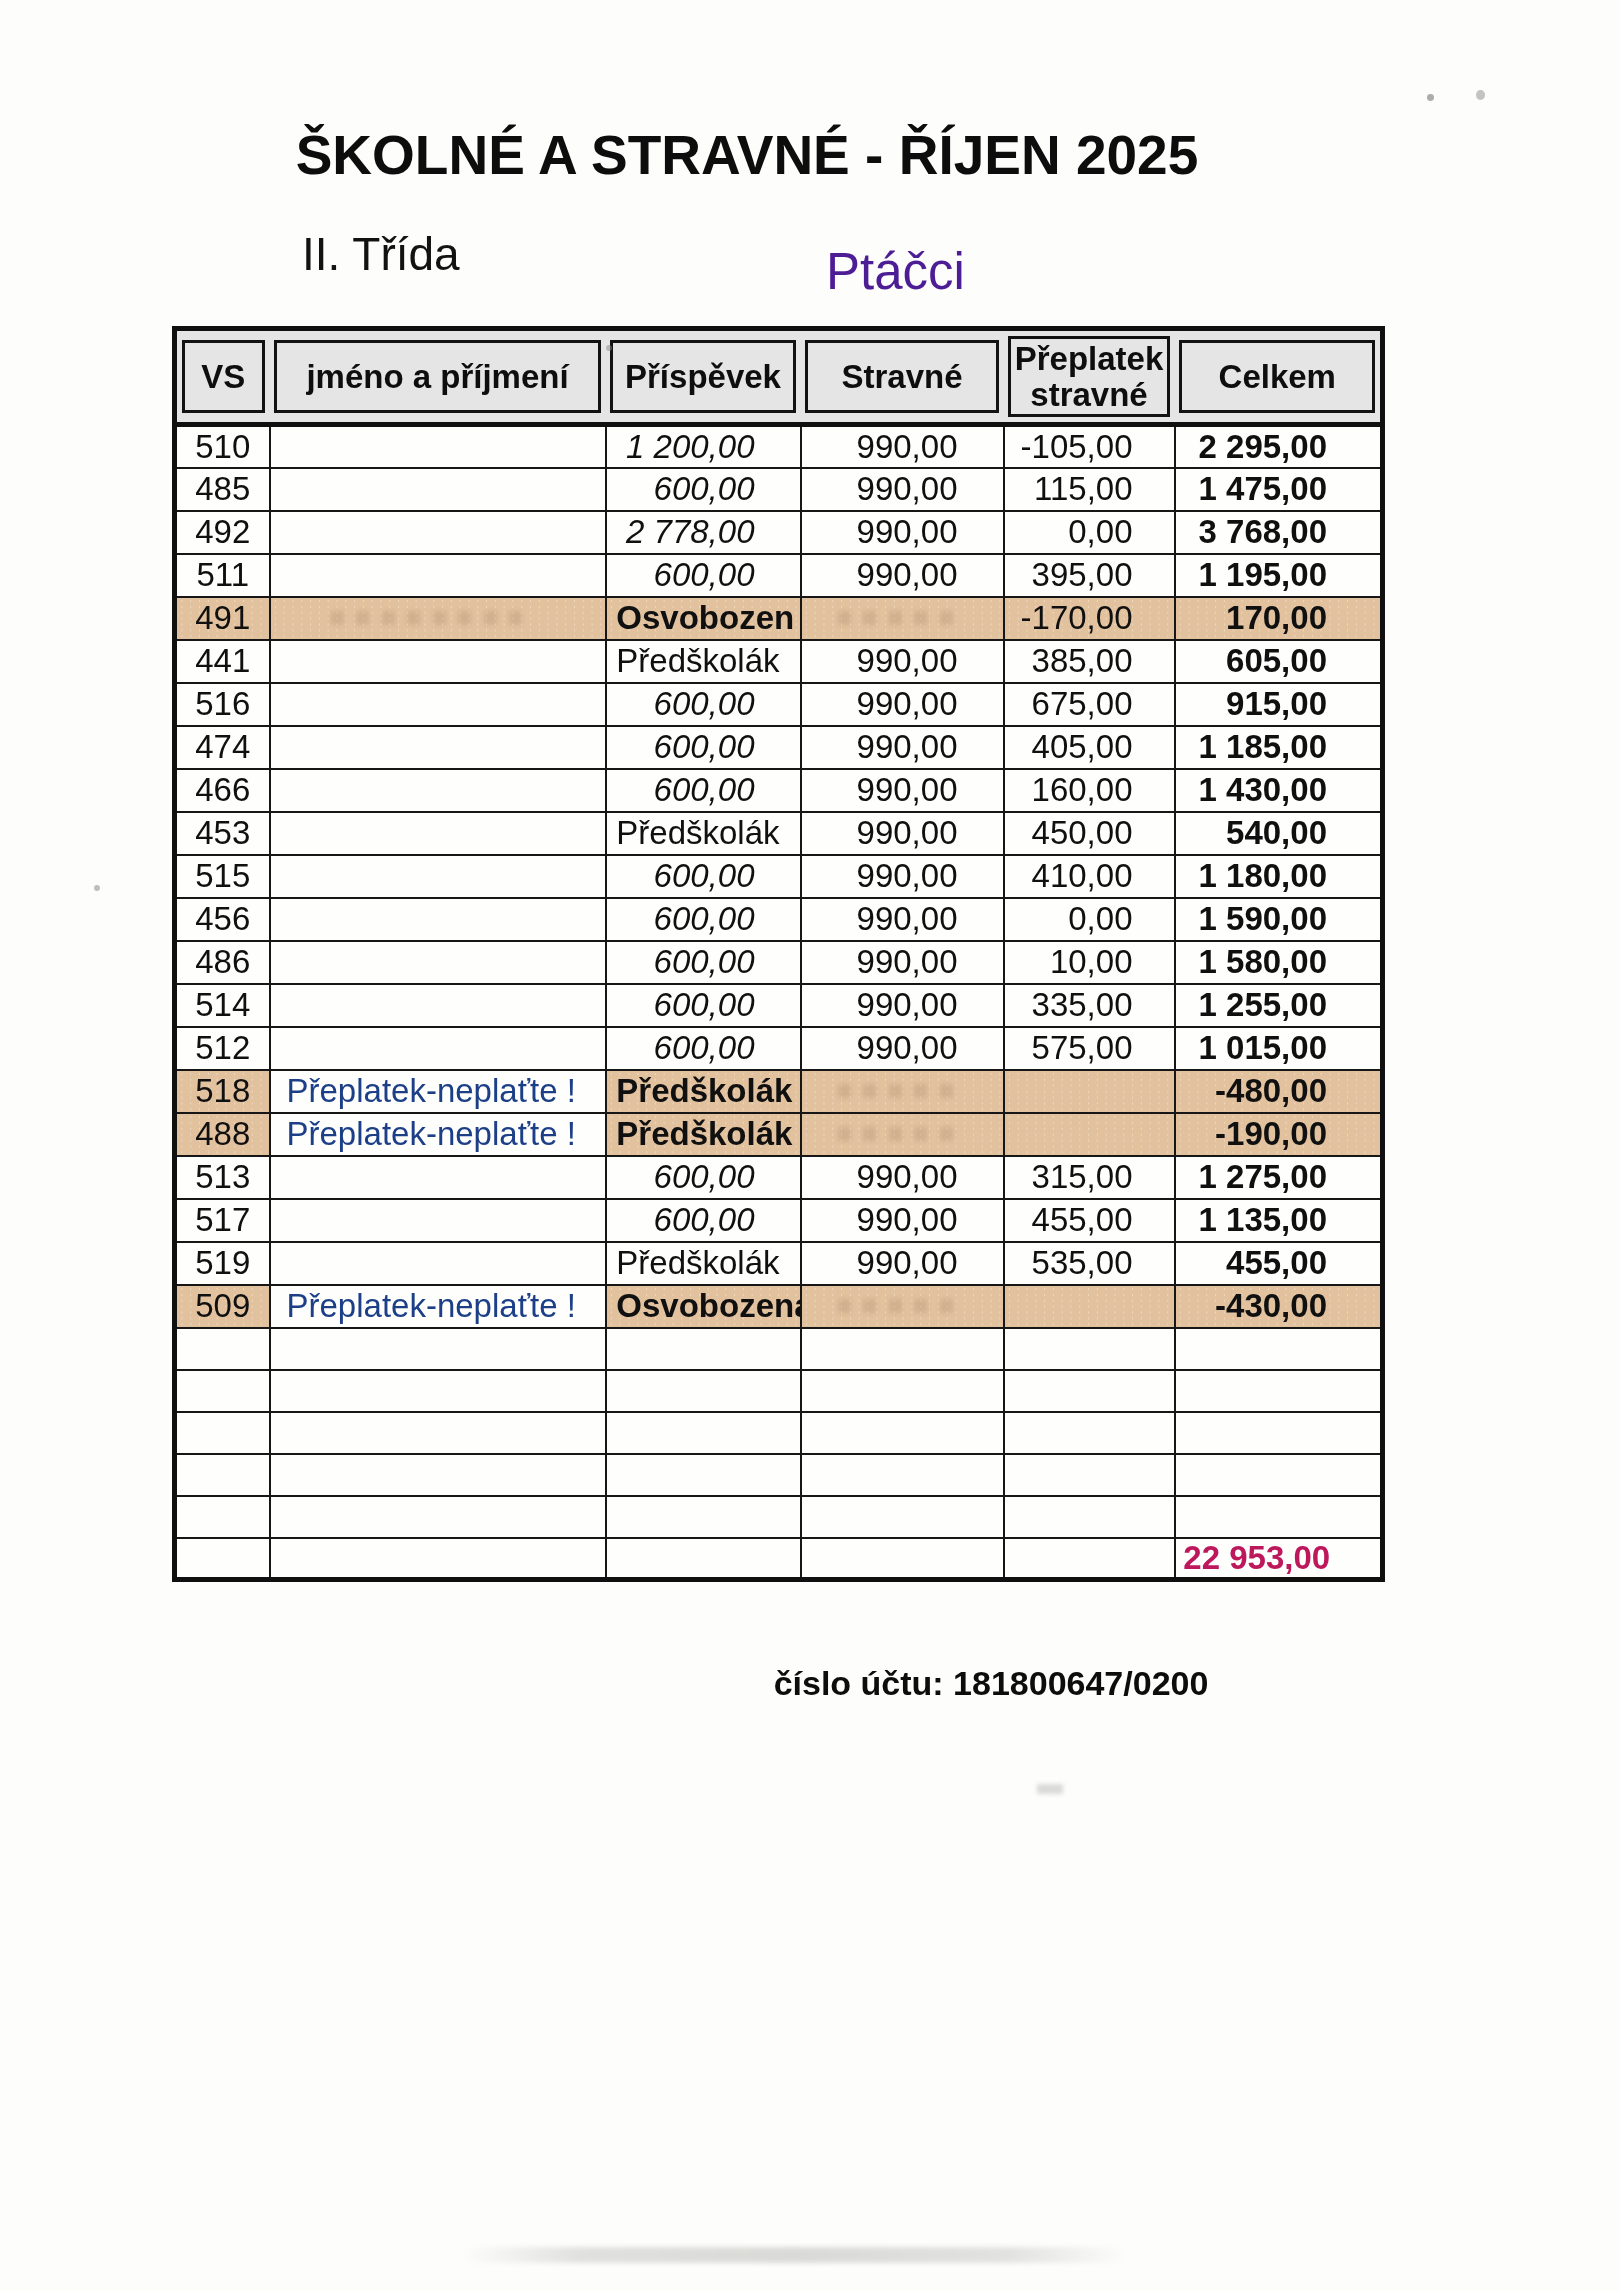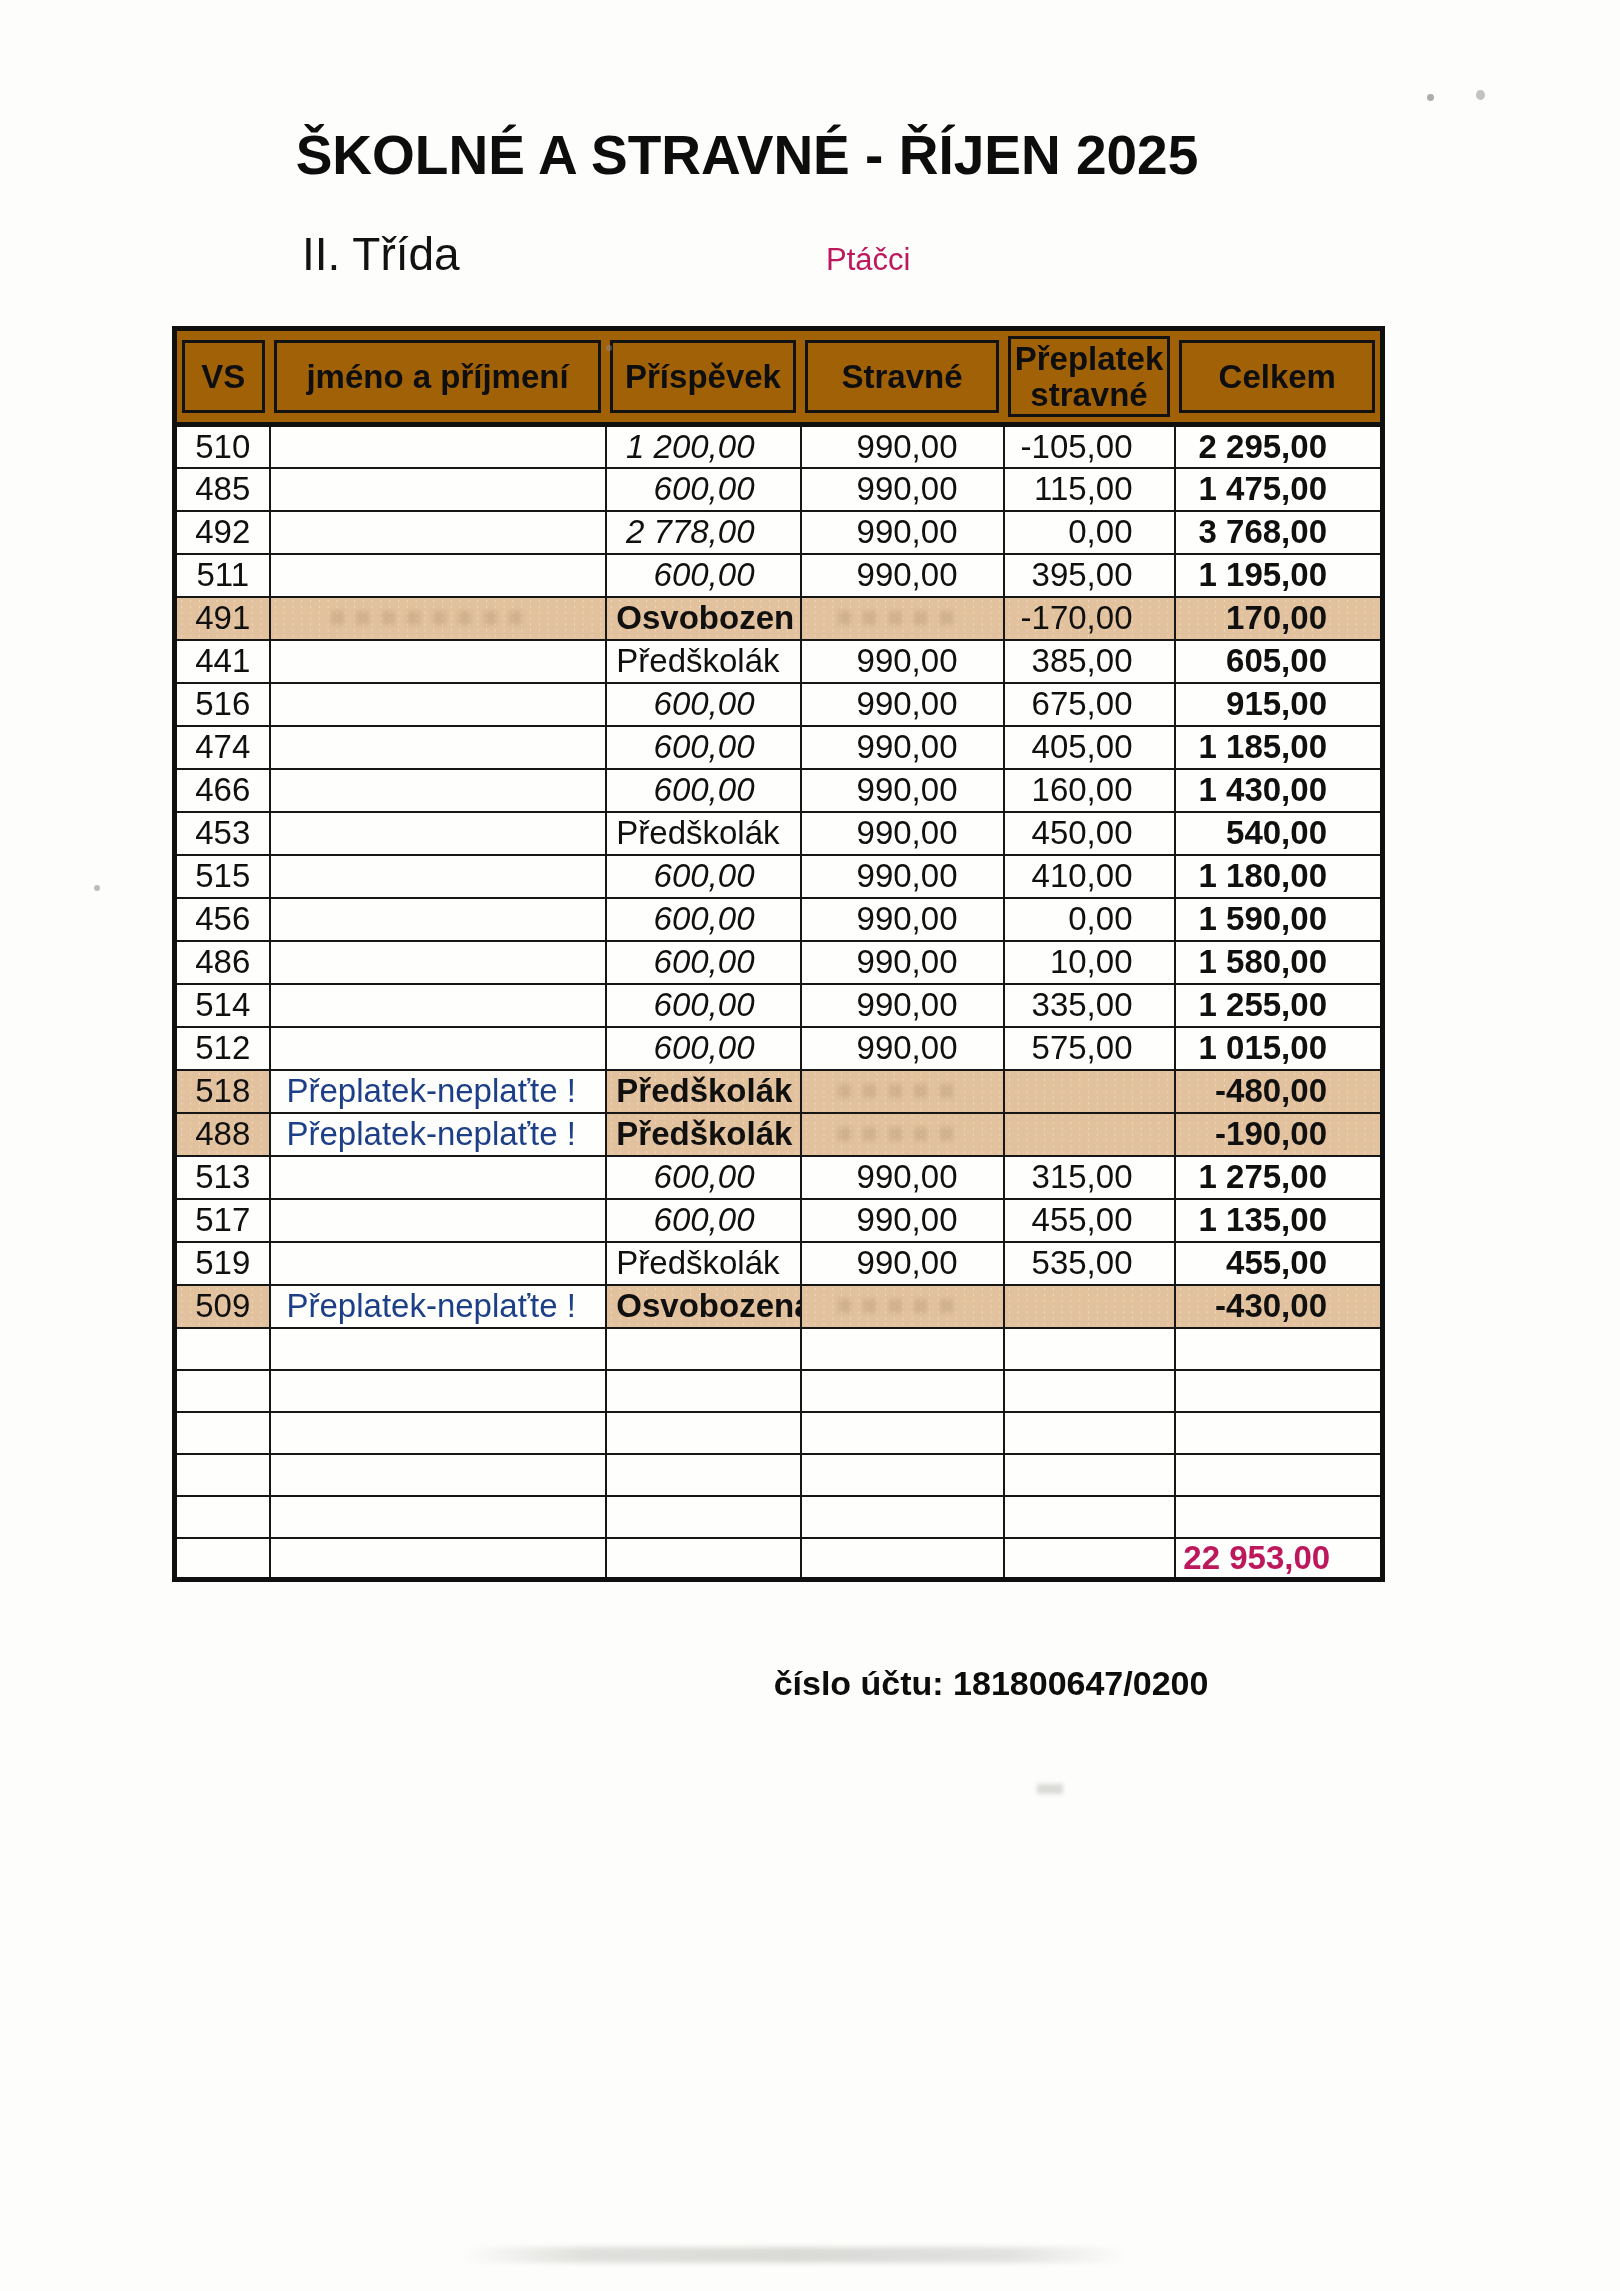--- a/index.html
+++ b/index.html
@@ -18,34 +18,34 @@
     font-size:55px;font-weight:bold;letter-spacing:0px;
     color:#0d0d0d;
     margin:0;
   }
   .subtitle-class{
     position:absolute;top:227px;left:302px;
     font-size:46px;font-weight:normal;color:#121212;
   }
   .subtitle-group{
     position:absolute;top:242px;left:826px;
-    font-size:31px;font-weight:normal;color:#be185d;
+    font-size:51px;font-weight:normal;color:#4c1d95;
   }
   
   .table-wrap{position:absolute;top:326px;left:172px;}
   table.pay{
     border-collapse:collapse;
     table-layout:fixed;
     width:1208px;
     background:#fefefd;
   }
   table.pay{border:5.9px solid #101010;}
   th{
     padding:4.9px;border:0;border-bottom:5.9px solid #101010;
-    background:#a16207;vertical-align:middle;
+    background:#e5e5e5;vertical-align:middle;
   }
   .hcell{
     border:3.9px solid #121212;
     min-height:73px;
     display:flex;align-items:center;justify-content:center;
     font-size:33px;font-weight:bold;line-height:1.08;
     text-align:center;color:#0e0e0e;
     padding:2px 3.9px;box-sizing:border-box;
   }
   td{

